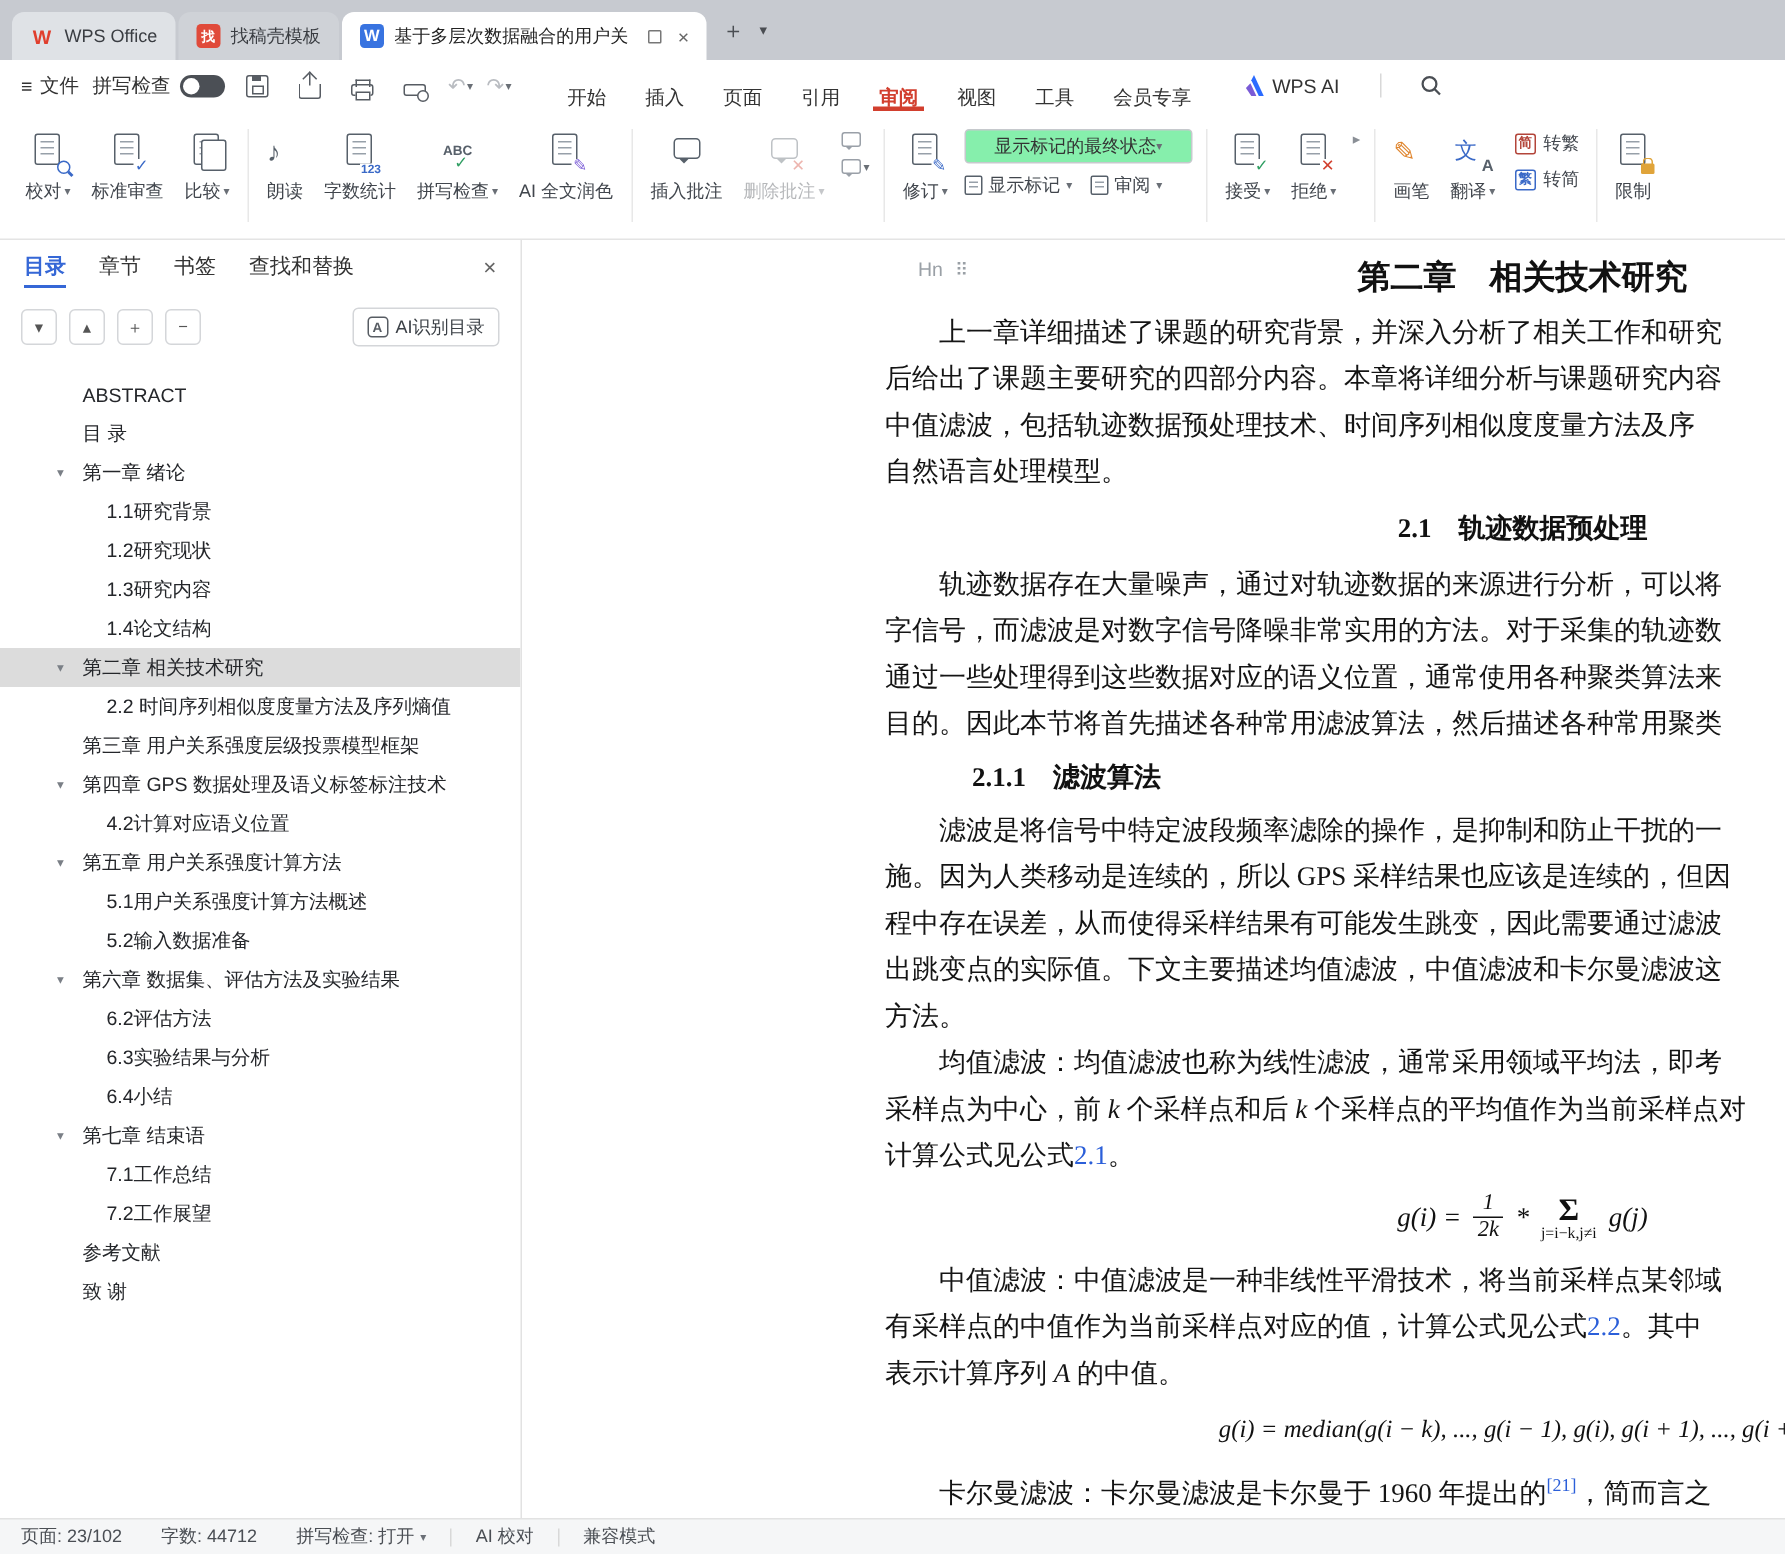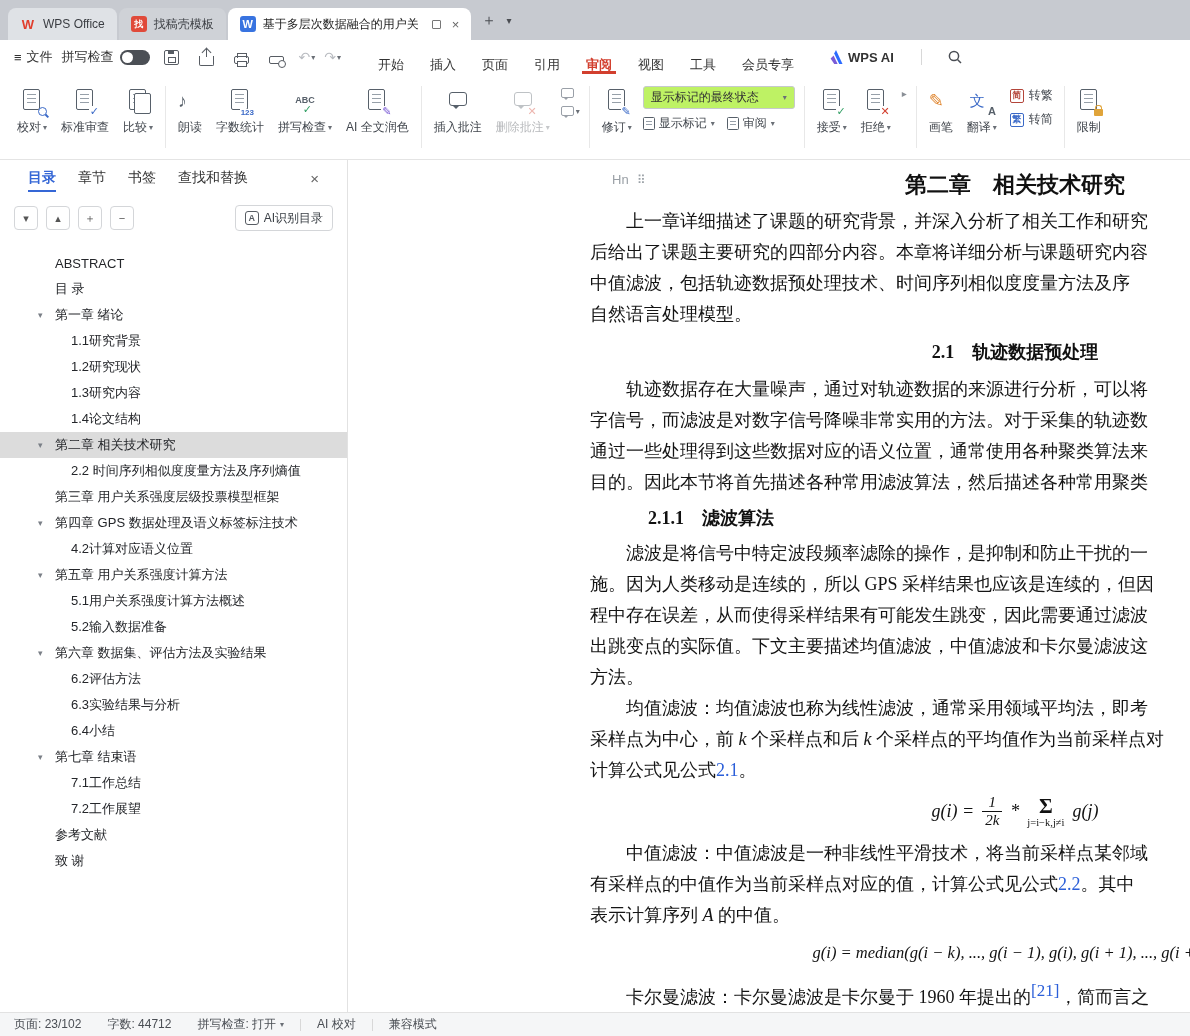--- a/index.html
+++ b/index.html
@@ -44,21 +44,21 @@
   .mico.printer::after{content:"";position:absolute;left:2px;bottom:-4px;width:8px;height:4px;background:#fff;border:1.3px solid #575c63}
   .mico.preview{height:8px;top:3px;border:1.5px solid #575c63;border-radius:2px}
   .mico.preview::after{content:"";position:absolute;right:-3px;bottom:-5px;width:6px;height:6px;border:1.5px solid #575c63;border-radius:50%;background:#fff}
   .undo-grp{display:flex;align-items:center;color:#b9bcc1;gap:1px}
   .undo-grp .ar{font-size:14px}
   .undo-grp .dd{font-size:8px}
   .menu-tabs{display:flex;align-items:center;gap:26px;margin-left:28px;height:34px}
   .menu-tab{height:34px;display:flex;align-items:flex-end;position:relative;color:#333;cursor:pointer}
   .menu-tab.active{color:#d23f2e;font-weight:bold}
   .menu-tab.active::after{content:"";position:absolute;left:-4px;right:-4px;bottom:0;height:3px;background:#d23f2e}
-  .wpsai-item{display:flex;align-items:center;gap:5px;margin-left:26px;font-weight:bold;color:#333}
+  .wpsai-item{display:flex;align-items:center;gap:5px;margin-left:26px;font-weight:normal;color:#333}
   .mb-sep{width:1px;height:16px;background:#d8d8d8;margin-left:18px}
   .search-btn{margin-left:16px;display:flex;align-items:center}
 
   
   .ribbon{flex:0 0 86px;background:#fff;border-bottom:1px solid #e4e4e4;display:flex;align-items:flex-start;
     padding:10px 6px 0 10px;position:relative}
   .rb-item{display:flex;flex-direction:column;align-items:center;gap:5px;padding:2px 7px;font-size:12px;color:#41464d;cursor:pointer}
   .rb-item.disabled{opacity:.38}
   .rb-label{display:flex;align-items:center;gap:2px;white-space:nowrap}
   .dd{font-size:8px;color:#6a6f76}
@@ -73,41 +73,41 @@
   .mag{position:absolute;right:-3px;bottom:-2px;width:9px;height:9px;border:1.7px solid #3a69c7;border-radius:50%;background:#fff}
   .mag::after{content:"";position:absolute;right:-3px;bottom:-2px;width:4px;height:1.7px;background:#3a69c7;transform:rotate(45deg)}
   .bub{position:absolute;left:3px;top:4px;width:18px;height:14px;border:1.4px solid #57606a;border-radius:3px;background:#fff}
   .bub::after{content:"";position:absolute;left:3px;bottom:-7px;border:3.5px solid transparent;border-top-color:#57606a}
   .big-glyph{font-size:18px;color:#57606a;line-height:26px}
   .txticon{position:absolute;left:0;top:7px;width:24px;text-align:center;font-size:9px;font-weight:bold;color:#57606a;letter-spacing:0}
   .lock{position:absolute;right:-2px;bottom:-2px;width:9px;height:7px;background:#e0a43a;border-radius:1px}
   .lock::before{content:"";position:absolute;left:1.5px;top:-4px;width:5px;height:4px;border:1.4px solid #e0a43a;border-bottom:none;border-radius:3px 3px 0 0}
   .rb-col{display:flex;flex-direction:column;gap:6px;padding:2px 4px}
   .combo{width:152px;height:23px;border:1px solid #c6c9cd;border-radius:3px;display:flex;align-items:center;
-    justify-content:space-between;padding:0 7px;font-size:12px;color:#333;background:#bef264}
+    justify-content:center;padding:0 7px;font-size:12px;color:#333;background:#86efac}
   .small-row{display:flex;align-items:center;gap:12px;font-size:12px;color:#41464d}
   .small-item{display:flex;align-items:center;gap:4px;cursor:pointer}
   .msheet{width:12px;height:13px;border:1.2px solid #57606a;border-radius:1.5px;position:relative;background:#fff}
   .msheet::before{content:"";position:absolute;left:2px;right:2px;top:3px;height:1px;background:#97a0a9;box-shadow:0 3px 0 #97a0a9}
   .mini-stack{display:flex;flex-direction:column;gap:8px;padding:4px 4px 0}
   .mini-btn{display:flex;align-items:center;gap:2px;font-size:10px;color:#8a8f96}
   .mbub{width:13px;height:10px;border:1.3px solid #9aa0a8;border-radius:2px;position:relative}
   .mbub::after{content:"";position:absolute;left:2px;bottom:-5px;border:2.5px solid transparent;border-top-color:#9aa0a8}
   .conv-stack{display:flex;flex-direction:column;gap:7px;padding:3px 6px 0;font-size:12px;color:#41464d}
   .conv-row{display:flex;align-items:center;gap:5px;cursor:pointer}
   .cchip{width:14px;height:14px;border:1.2px solid #b3453a;border-radius:2px;font-size:9px;display:flex;
     align-items:center;justify-content:center;color:#b3453a;font-weight:bold}
   .cchip.blue{border-color:#3a69c7;color:#3a69c7}
 
   
   .main{flex:1;display:flex;min-height:0}
 
   
   .sidebar{flex:0 0 348px;border-right:1px solid #e2e2e2;display:flex;flex-direction:column;min-height:0}
-  .sb-tabs{flex:0 0 36px;display:flex;align-items:center;gap:22px;padding:0 28px;font-size:14px;color:#333}
+  .sb-tabs{flex:0 0 36px;display:flex;align-items:center;gap:22px;padding:0 16px;font-size:14px;color:#333}
   .sb-tab{height:36px;display:flex;align-items:center;position:relative;cursor:pointer}
   .sb-tab.active{color:#3567d6;font-weight:bold}
   .sb-tab.active::after{content:"";position:absolute;left:0;right:0;bottom:4px;height:2px;background:#3567d6}
   .sb-close{margin-left:auto;color:#666;font-size:15px;cursor:pointer}
   .sb-ctrl{flex:0 0 44px;display:flex;align-items:center;gap:8px;padding:0 14px}
   .sq-btn{width:24px;height:24px;border:1px solid #d4d6d9;border-radius:4px;background:#fff;display:flex;
     align-items:center;justify-content:center;font-size:11px;color:#555;cursor:pointer}
   .ai-toc-btn{margin-left:auto;height:26px;border:1px solid #d4d6d9;border-radius:4px;display:flex;align-items:center;
     gap:5px;padding:0 9px;font-size:12px;color:#3b4046;background:#fff;cursor:pointer}
   .ai-ico{width:14px;height:14px;border:1.3px solid #575c63;border-radius:3px;font-size:9px;display:flex;
@@ -127,21 +127,21 @@
   .chapter-title{font-family:"Liberation Serif","DejaVu Serif",serif;font-size:22px;font-weight:bold;
     text-align:center;color:#111;padding:10px 0 6px;line-height:30px}
   .dline{font-family:"Liberation Serif","DejaVu Serif",serif;font-size:18px;line-height:31px;height:31px;
     white-space:nowrap;color:#141414}
   .h2c{font-family:"Liberation Serif","DejaVu Serif",serif;font-size:18px;font-weight:bold;text-align:center;
     color:#111;line-height:30px;margin:7px 0}
   .h3l{font-family:"Liberation Serif","DejaVu Serif",serif;font-size:18px;font-weight:bold;color:#111;
     line-height:30px;margin:5px 0;padding-left:58px}
   .link{color:#2b5fd9}
   .it{font-style:italic}
-  .suplink{color:#2b5fd9;vertical-align:super;font-size:17px}
+  .suplink{color:#2b5fd9;vertical-align:super;font-size:12px}
   .formula{display:flex;justify-content:center;align-items:center;gap:8px;margin:8px 0;
     font-family:"Liberation Serif","DejaVu Serif",serif;font-size:18px;color:#111}
   .f-it{font-style:italic}
   .frac{display:inline-flex;flex-direction:column;align-items:center;font-size:15px;line-height:1.15}
   .frac .den{border-top:1.2px solid #111;padding:0 3px}
   .sigma-wrap{display:inline-flex;flex-direction:column;align-items:center;line-height:1}
   .sigma-wrap .sigma{font-size:21px;font-weight:bold}
   .sigma-wrap .limits{font-size:10.5px;margin-top:1px}
   .formula2{text-align:center;font-family:"Liberation Serif","DejaVu Serif",serif;font-style:italic;
     font-size:16.5px;color:#111;margin:7px 0;line-height:30px}

